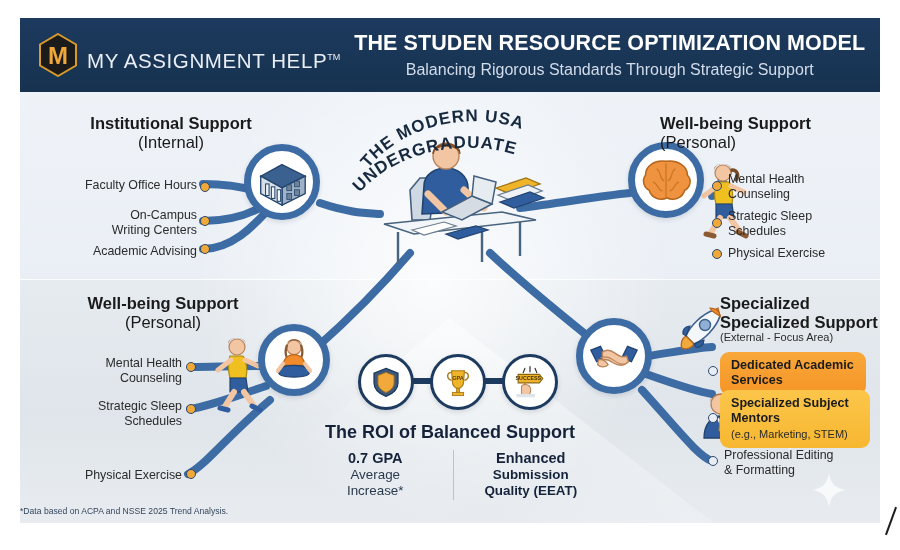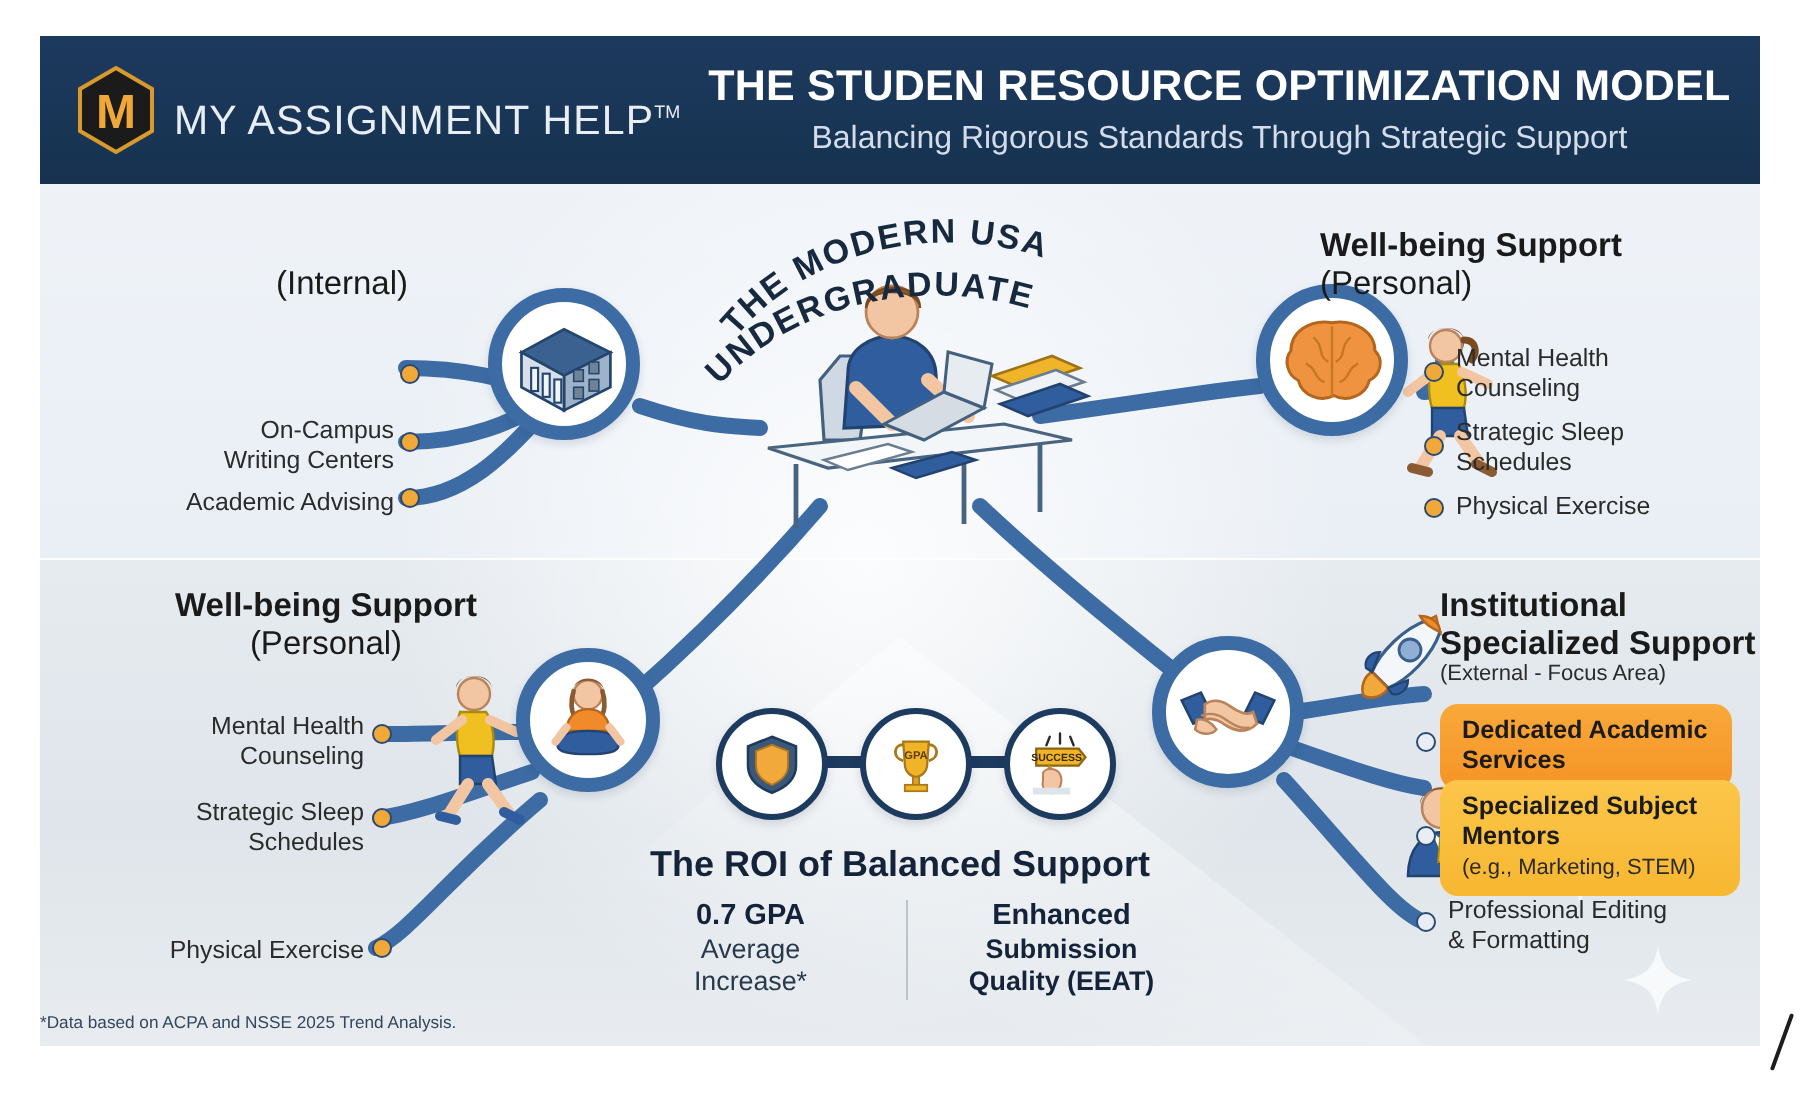--- a/index.html
+++ b/index.html
@@ -339,22 +339,25 @@
           <path d="M17,0 C19,11 23,15 34,17 C23,19 19,23 17,34 C15,23 11,19 0,17 C11,15 15,11 17,0 Z" fill="#ffffff" opacity=".85"></path>
         </svg>
     </div>
     <div class="sparkle" style="left:762px;top:418px;">
       <svg width="16" height="16" viewBox="0 0 34 34">
           <path d="M17,0 C19,11 23,15 34,17 C23,19 19,23 17,34 C15,23 11,19 0,17 C11,15 15,11 17,0 Z" fill="#ffffff" opacity=".7"></path>
         </svg>
     </div>
 
     <div class="quad-title" style="left:46px;top:96px;width:210px;text-align:center;">
-      <br>
+      <span>Institutional Support</span><br>
       <span class="quad-sub">(Internal)</span>
+    </div>
+    <div class="leaf right" style="left:20px;top:160px;width:157px;">
+      <span>Faculty Office Hours</span>
     </div>
     <div class="dot" style="left:180px;top:164px;"></div>
 
     <div class="leaf right" style="left:20px;top:190px;width:157px;">
       <span>On-Campus<br>Writing Centers</span>
     </div>
     <div class="dot" style="left:180px;top:198px;"></div>
 
     <div class="leaf right" style="left:20px;top:226px;width:157px;">
       <span>Academic Advising</span>
@@ -393,21 +396,21 @@
       <span>Strategic Sleep<br>Schedules</span>
     </div>
     <div class="dot" style="left:166px;top:386px;"></div>
 
     <div class="leaf right" style="left:20px;top:450px;width:142px;">
       <span>Physical Exercise</span>
     </div>
     <div class="dot" style="left:166px;top:451px;"></div>
 
     <div class="quad-title" style="left:700px;top:276px;width:180px;text-align:left;line-height:1.14;">
-      <span>Institutional</span><br>
+      <span>Specialized</span><br>
       <span>Specialized Support</span>
     </div>
     <div style="position:absolute;left:700px;top:313px;font-size:11px;color:#2b2b2b;z-index:4;">(External - Focus Area)</div>
 
     <div class="dot hollow" style="left:688px;top:348px;"></div>
     <div class="pill p1" style="left:700px;top:334px;width:146px;">
       <div class="l1">Dedicated Academic<br>Services</div>
     </div>
 
     <div class="dot hollow" style="left:688px;top:395px;"></div>

